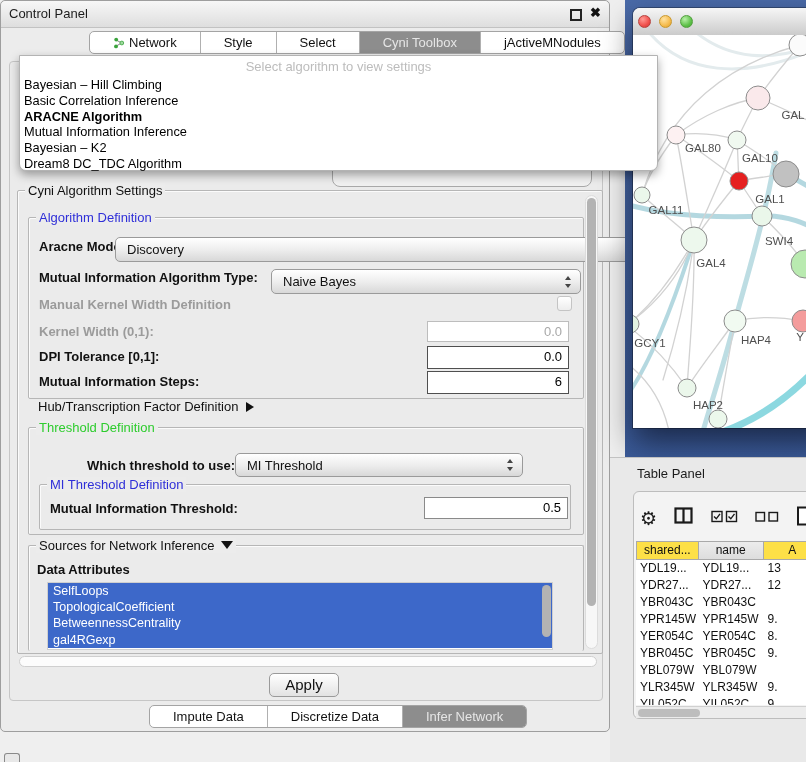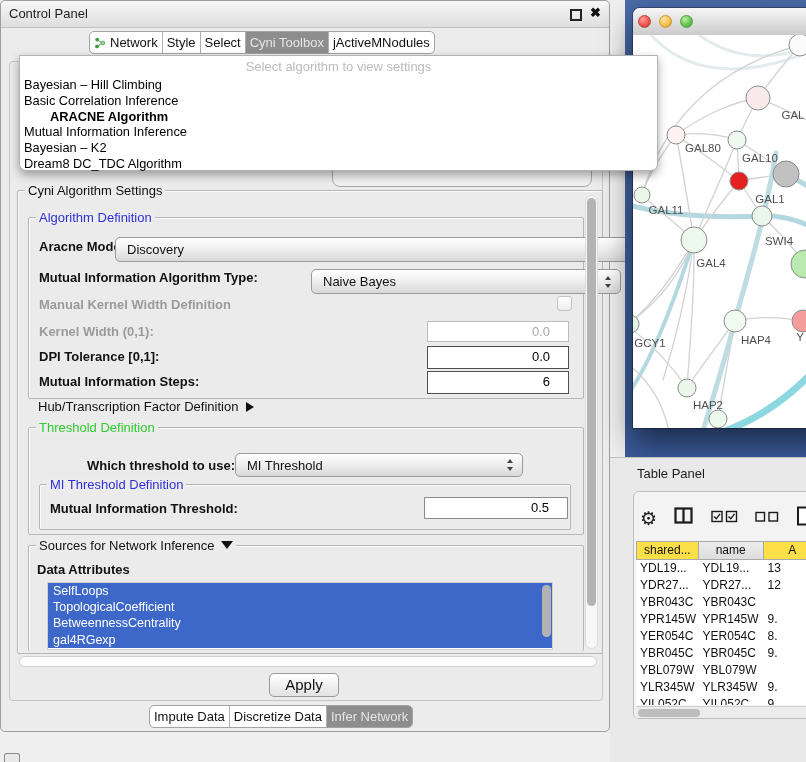--- a/index.html
+++ b/index.html
@@ -12,21 +12,21 @@
   .cp-titlebar{position:absolute;left:0;top:0;right:0;height:26px;
     background:linear-gradient(#f7f7f7,#dedede);border-bottom:1px solid #c2c2c2;
     border-radius:5px 5px 0 0;padding-left:35px;}
   .cp-title{position:absolute;left:8px;top:0;line-height:26px;font-size:13px;color:#1c1c1c;}
   .float-btn{position:absolute;right:27px;top:8px;width:8px;height:8px;border:2px solid #222;}
   .close-btn{position:absolute;right:8px;top:4px;font-size:13px;font-weight:bold;color:#111;}
 
   
   .tabbar{position:absolute;display:flex;height:23px;background:#fff;border:1px solid #a4a4a4;
     border-radius:5px;overflow:hidden;box-sizing:border-box;}
-  .tabbar .tab{display:flex;align-items:center;gap:4px;padding:0 4px;font-size:13px;
+  .tabbar .tab{display:flex;align-items:center;gap:4px;padding:0 23px;font-size:13px;
     border-right:1px solid #b0b0b0;color:#111;white-space:nowrap;}
   .tabbar .tab:last-child{border-right:none;}
   .tabbar .tab.selected{background:#8d8d8d;color:#e6e6e6;}
   #top-tabs{left:88px;top:30px;}
   #bottom-tabs{left:148px;top:704px;}
 
   
   .cp-content{position:absolute;left:8px;top:60px;width:594px;height:640px;
     background:#ebebeb;border:1px solid #c6c6c6;border-radius:4px;box-sizing:border-box;}
 
@@ -37,21 +37,21 @@
     border-radius:6px;background:linear-gradient(#8cc0ef,#4a8fd4);border:1px solid #3a7cc0;}
   .frag-box{position:absolute;left:330px;top:147px;width:258px;height:36px;
     border:1px solid #a8a8a8;border-radius:8px;background:#f0f0f0;z-index:1;}
 
   
   .dropdown{position:absolute;left:18px;top:54px;width:639px;height:116px;background:#fff;
     border:1px solid #b3b3b3;border-radius:0 0 7px 7px;box-shadow:0 4px 10px rgba(0,0,0,.35);
     z-index:5;box-sizing:border-box;}
   .dd-placeholder{height:18px;padding-top:3px;text-align:center;font-size:13px;color:#bcbcbc;}
   .dd-item{font-size:12.8px;line-height:15.8px;padding-left:4px;color:#000;white-space:nowrap;}
-  .dd-item.bold{font-weight:bold;margin-left:26px;}
+  .dd-item.bold{font-weight:bold;}
 
   
   .group{position:absolute;border:1px solid #b6b6b6;border-radius:2px;
     box-shadow:inset 1px 1px 0 rgba(255,255,255,.8);box-sizing:border-box;}
   .legend{position:absolute;top:-8px;left:7px;background:#ececec;padding:0 3px;
     font-size:13px;white-space:nowrap;}
   .legend.blue{color:#2f2fd8;}
   .legend.green{color:#2ecc2e;}
 
   .lbl{position:absolute;font-size:13px;font-weight:bold;color:#111;white-space:nowrap;}
@@ -62,21 +62,21 @@
     border:1px solid #9a9a9a;border-radius:5px;box-sizing:border-box;
     font-size:13px;color:#111;line-height:23px;padding-left:11px;}
   .combo .arrows{position:absolute;right:8px;top:50%;margin-top:-6px;width:8px;height:12px;}
   .combo .arrows:before{content:"";position:absolute;left:1px;top:0;border-left:3.5px solid transparent;
     border-right:3.5px solid transparent;border-bottom:4.5px solid #444;}
   .combo .arrows:after{content:"";position:absolute;left:1px;bottom:0;border-left:3.5px solid transparent;
     border-right:3.5px solid transparent;border-top:4.5px solid #444;}
 
   
   .field{position:absolute;background:#fff;border:1.5px solid #4f4f4f;box-sizing:border-box;
-    font-size:13px;text-align:right;padding-right:18px;color:#000;}
+    font-size:13px;text-align:right;padding-right:6px;color:#000;}
   .field.disabled{border:1px solid #bdbdbd;color:#a8a8a8;}
 
   .checkbox{position:absolute;width:15px;height:15px;border:1px solid #c4c4c4;border-radius:3px;
     background:linear-gradient(#ffffff,#ededed);box-sizing:border-box;}
 
   .tri-right{display:inline-block;margin-left:8px;width:0;height:0;
     border-top:5.5px solid transparent;border-bottom:5.5px solid transparent;border-left:8px solid #111;
     vertical-align:-1px;}
   .tri-down{display:inline-block;margin-left:6px;width:0;height:0;
     border-left:6.5px solid transparent;border-right:6.5px solid transparent;border-top:8px solid #111;
@@ -199,21 +199,21 @@
       <div class="group" style="left:10px;top:26px;width:556px;height:182px;">
         <span class="legend blue">Algorithm Definition</span>
 
         <span class="lbl" style="left:10px;top:21px;">Aracne Mode:</span>
         <div class="combo" style="left:86px;top:19px;width:528px;height:25px;">
           <span>Discovery</span>
           <span class="arrows"></span>
         </div>
 
         <span class="lbl" style="left:10px;top:52px;">Mutual Information Algorithm Type:</span>
-        <div class="combo" style="left:242px;top:51px;width:310px;height:25px;margin-left:40px;">
+        <div class="combo" style="left:242px;top:51px;width:310px;height:25px;">
           <span>Naive Bayes</span>
           <span class="arrows"></span>
         </div>
 
         <span class="lbl disabled" style="left:10px;top:79px;">Manual Kernel Width Definition</span>
         <span class="checkbox" style="left:528px;top:78px;"></span>
 
         <span class="lbl disabled" style="left:10px;top:106px;">Kernel Width (0,1):</span>
         <div class="field disabled" style="left:398px;top:103px;width:142px;height:21px;line-height:19px;">0.0</div>
 

